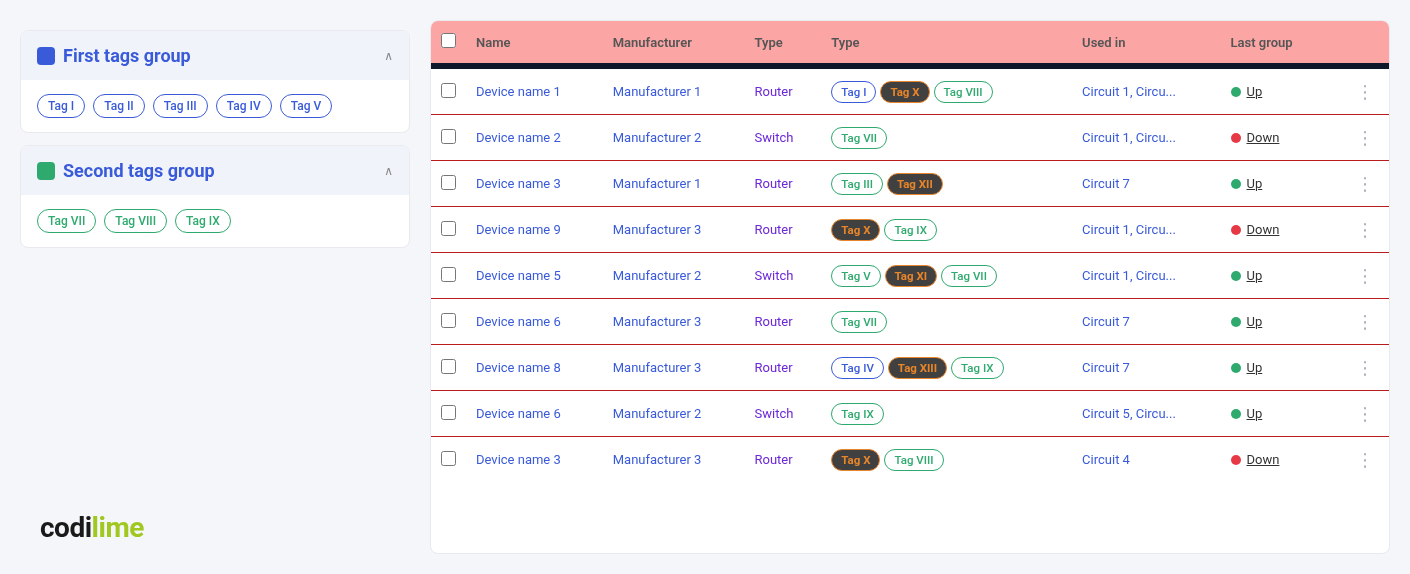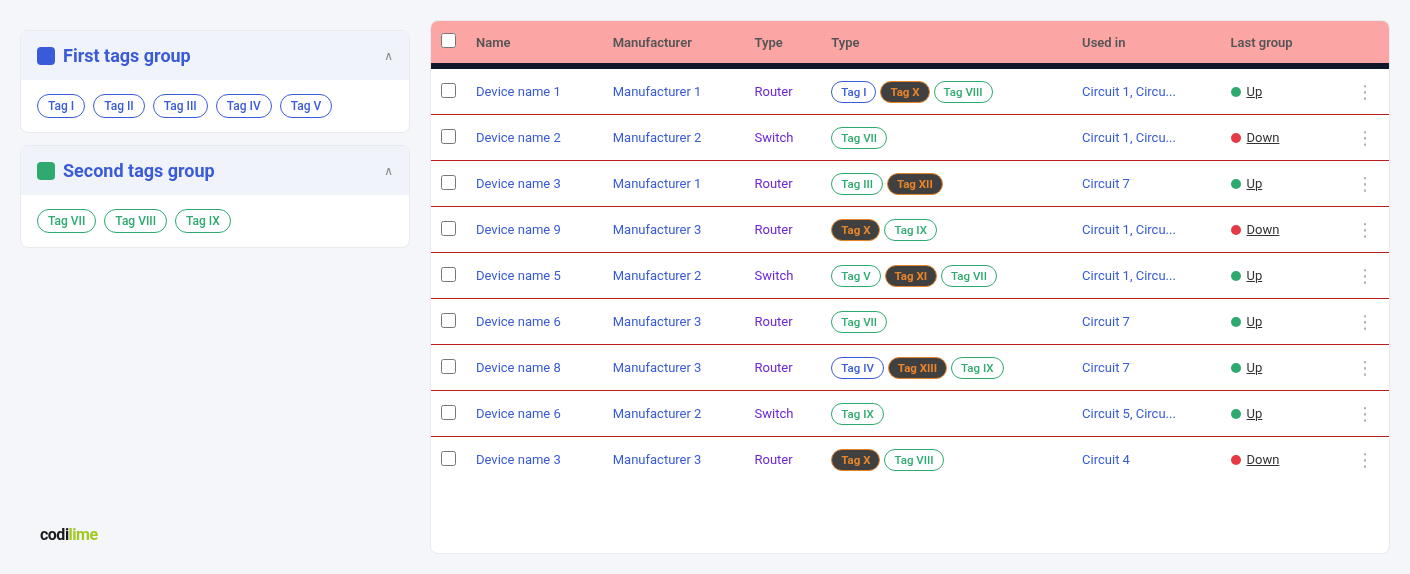--- a/index.html
+++ b/index.html
@@ -220,21 +220,21 @@
       height: 15px;
       cursor: pointer;
       accent-color: #3a5bd9;
     }
 
     
     .logo-area {
       position: absolute;
       bottom: 30px;
       left: 40px;
-      font-size: 16px;
+      font-size: 28px;
       font-weight: 700;
       letter-spacing: -0.5px;
       color: #1a1a1a;
     }
 
     .logo-lime {
       color: #a0c820;
     }
   </style>
 </head>

